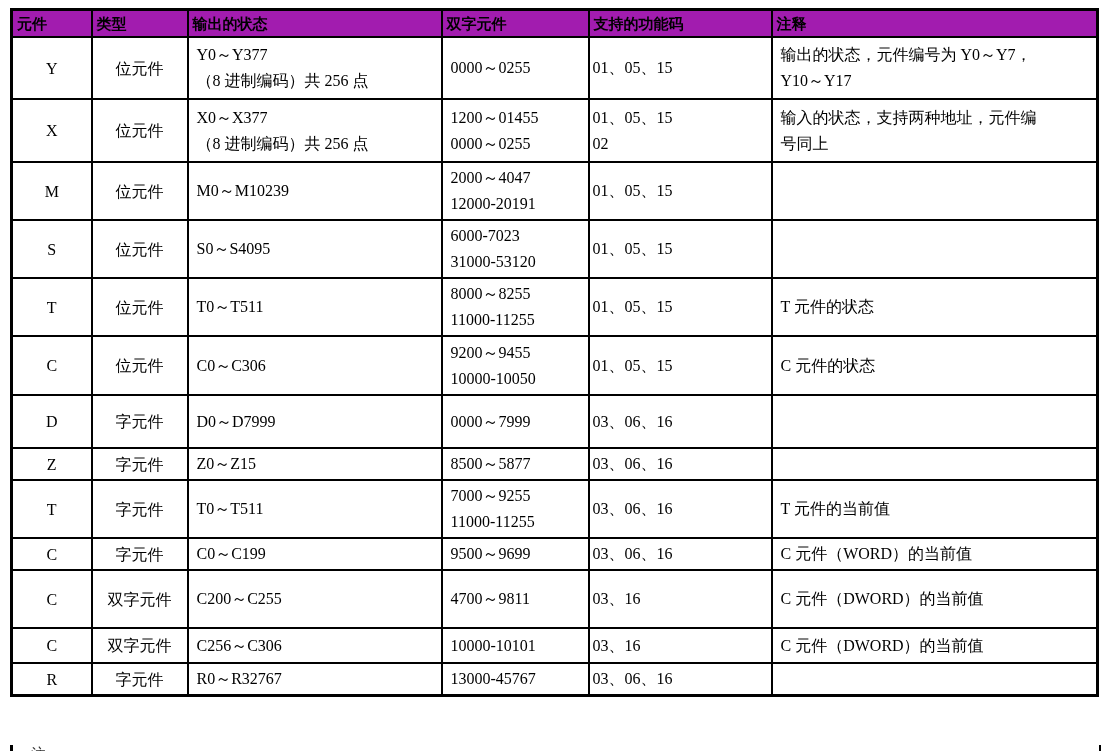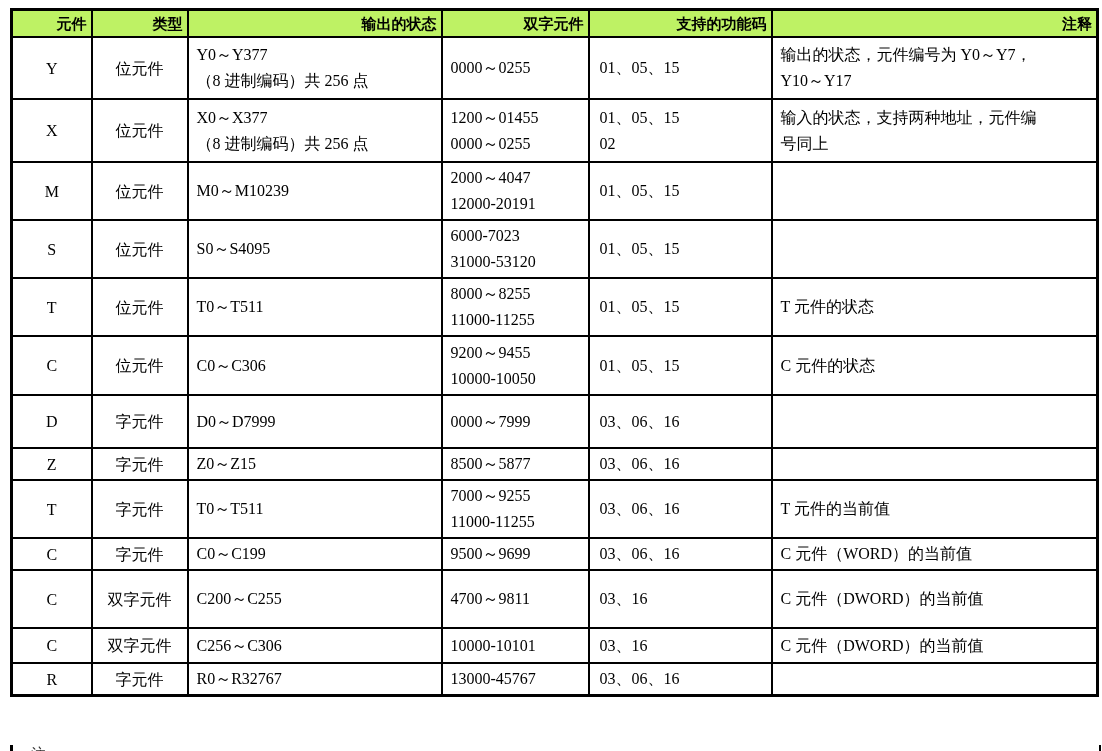--- a/index.html
+++ b/index.html
@@ -29,31 +29,31 @@
   .device-table th, .device-table td {
     border: 2px solid #000;
     vertical-align: middle;
     font-size: 16px;
     line-height: 25px;
     padding: 2px 8px;
     overflow: hidden;
     white-space: nowrap;
   }
   .device-table thead th {
-    background: #bef264;
+    background: #a21caf;
     font-family: "Liberation Sans", "DejaVu Sans", sans-serif;
     font-weight: bold;
     font-size: 15px;
     height: 25px;
-    text-align: right;
+    text-align: left;
     padding: 0 4px;
   }
   td.c-comp, td.c-type { text-align: center; }
   td.c-phys, td.c-addr, td.c-comment { text-align: left; }
-  td.c-codes { text-align: left; padding-left: 10px; font-family: Liberation Serif, serif; }
+  td.c-codes { text-align: left; padding-left: 3px; font-family: Liberation Serif, serif; }
   .line { line-height: 26px; }
   
   tbody tr:nth-child(1)  { height: 62px; }
   tbody tr:nth-child(2)  { height: 63px; }
   tbody tr:nth-child(3)  { height: 57px; }
   tbody tr:nth-child(4)  { height: 56px; }
   tbody tr:nth-child(5)  { height: 55px; }
   tbody tr:nth-child(6)  { height: 59px; }
   tbody tr:nth-child(7)  { height: 53px; }
   tbody tr:nth-child(8)  { height: 30px; }

